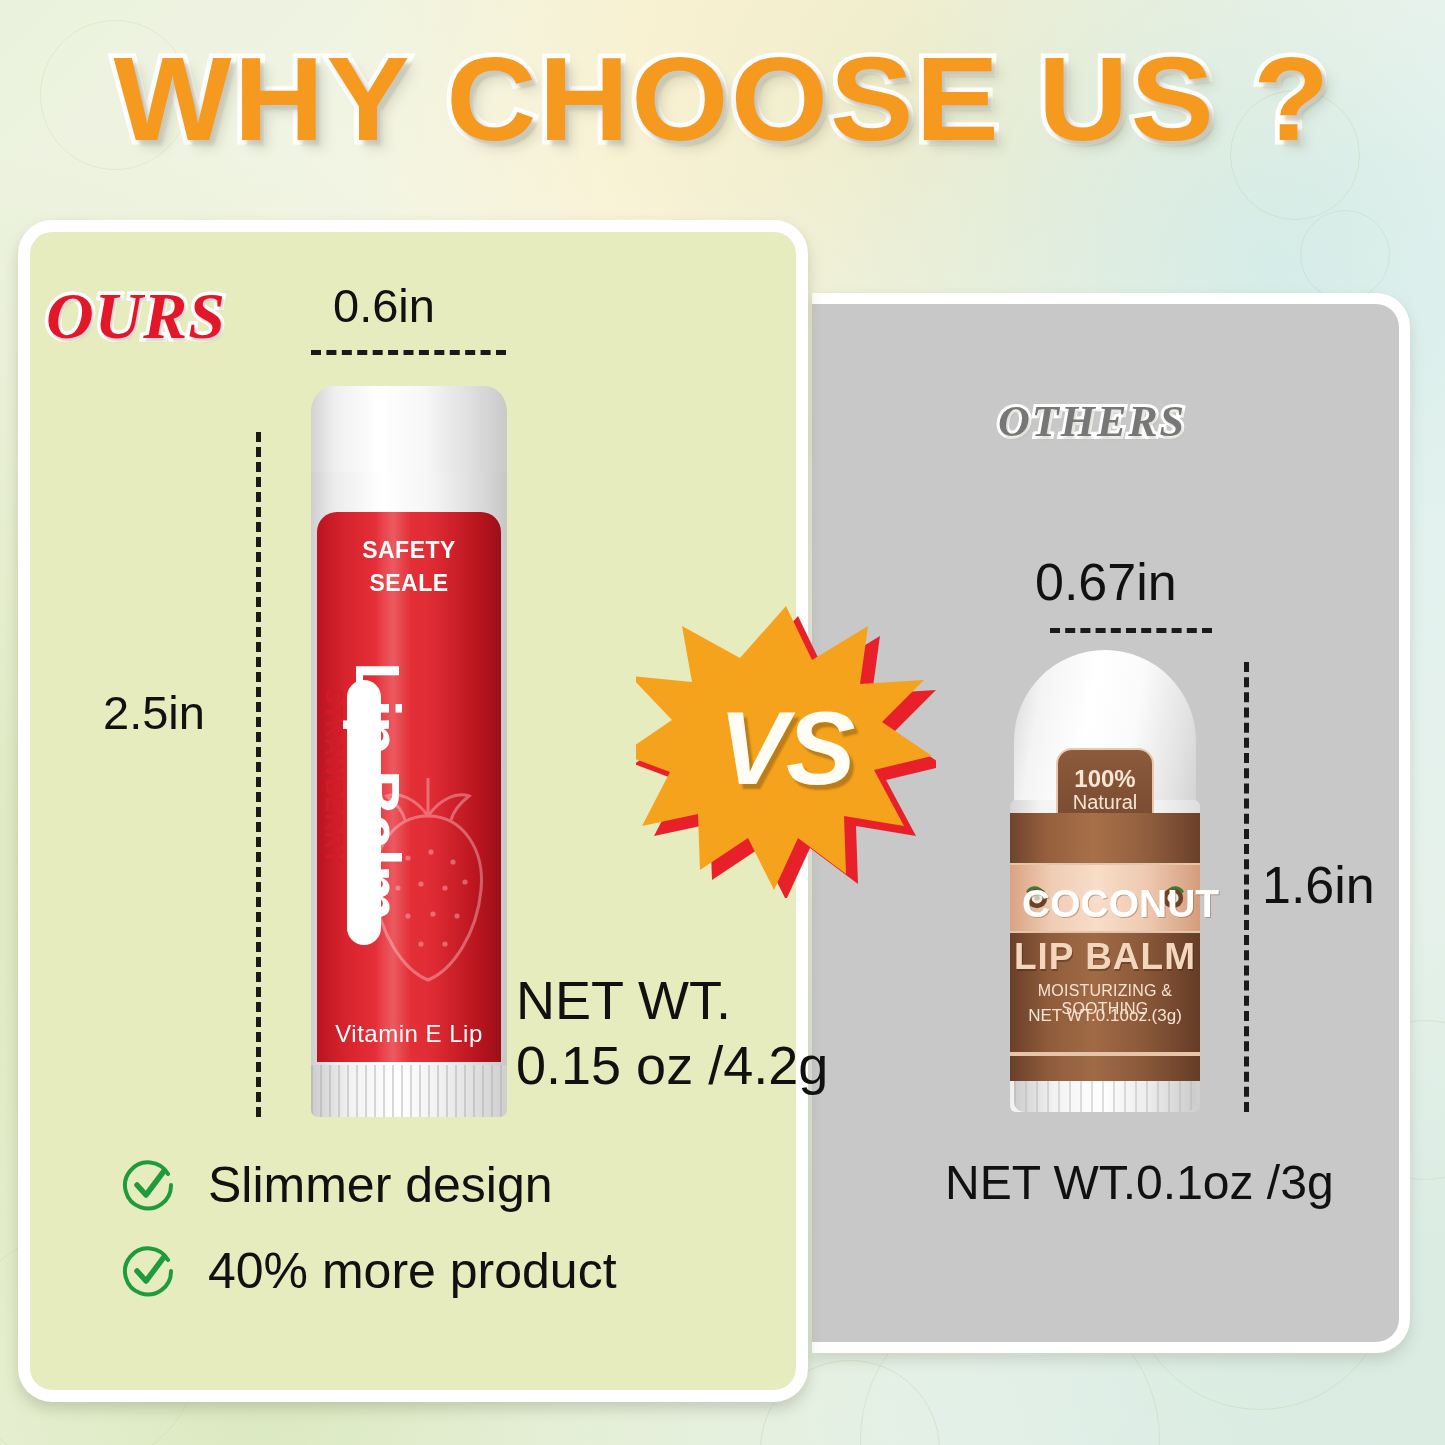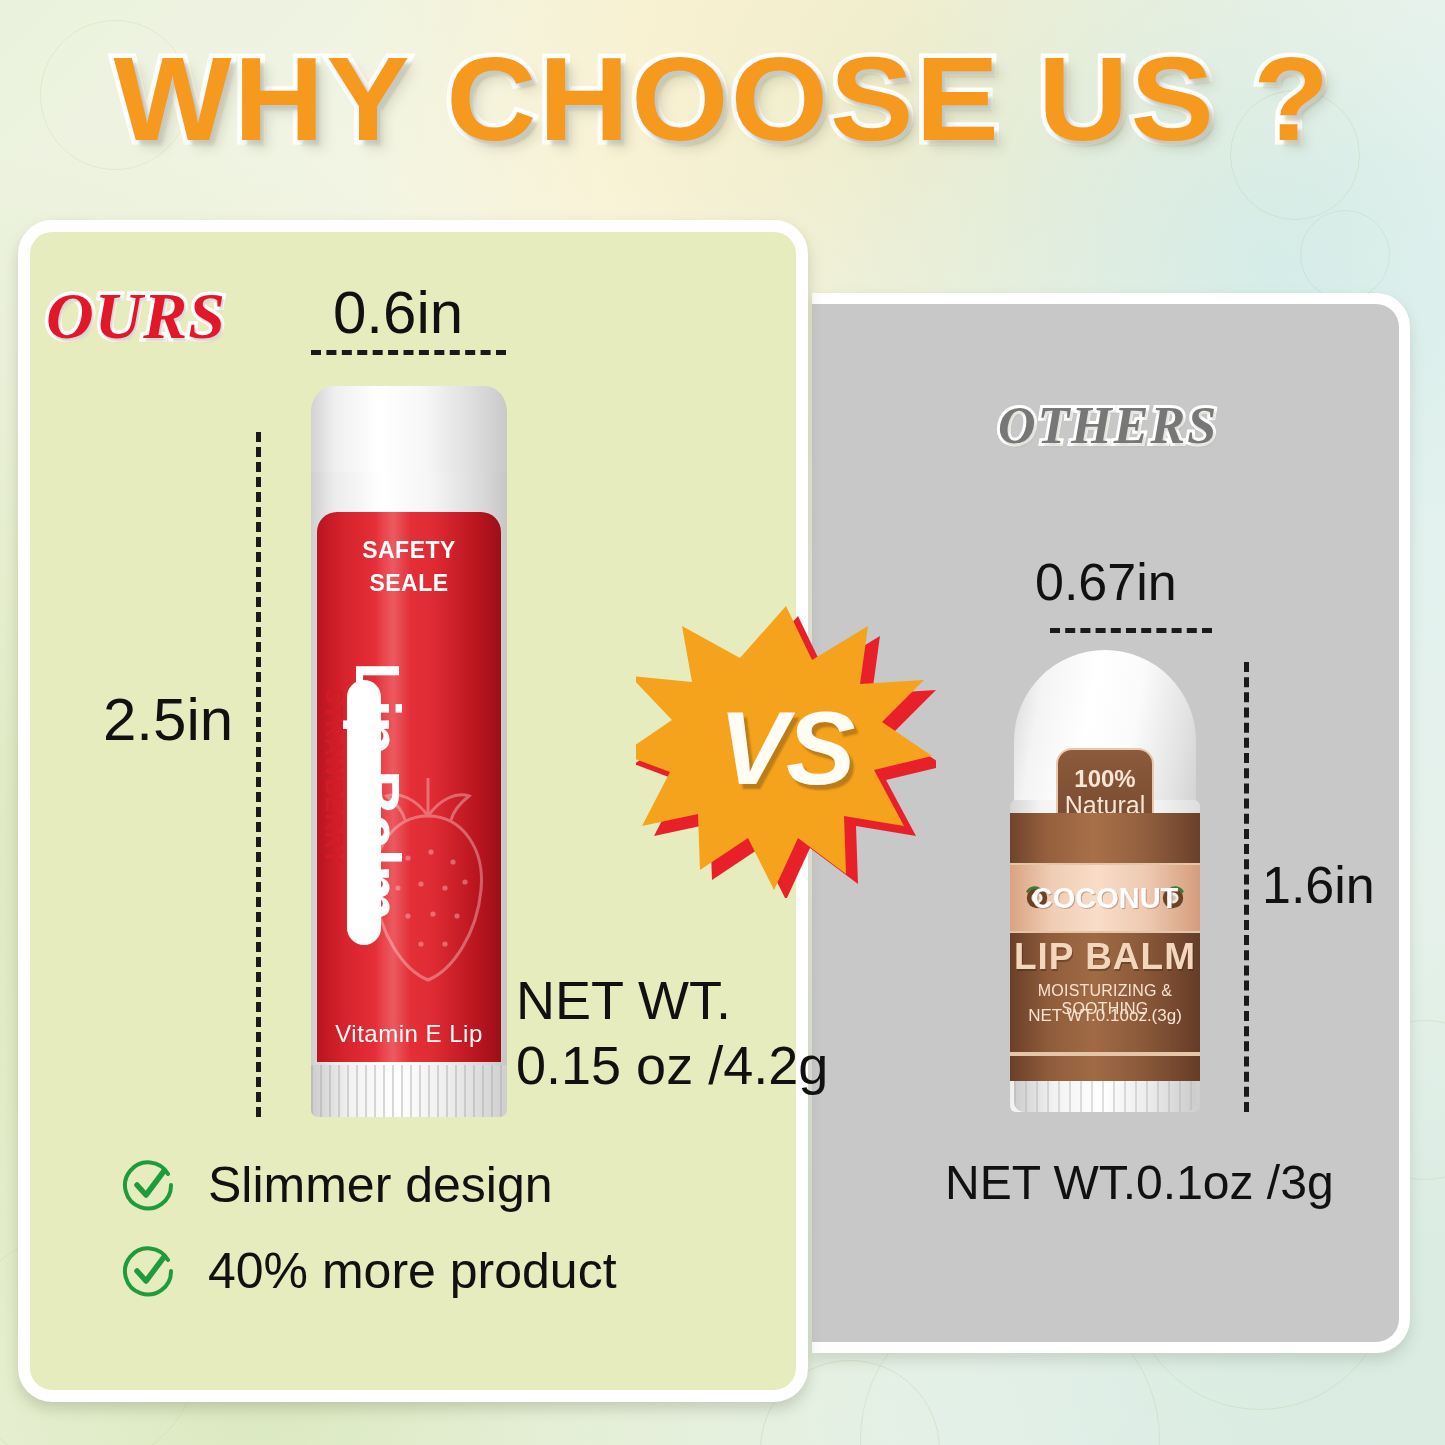--- a/index.html
+++ b/index.html
@@ -89,34 +89,34 @@
     letter-spacing: 1px;
     z-index: 20;
   }
   
   #others-label {
     position: absolute;
     left: 998px; top: 396px;
     font-family: "Liberation Serif", serif;
     font-style: italic;
     font-weight: bold;
-    font-size: 52px;
+    font-size: 44px;
     color: #777777;
     -webkit-text-stroke: 6px #ffffff;
     paint-order: stroke fill;
     text-shadow: 2px 3px 2px rgba(120,120,90,0.22);
     letter-spacing: 2px;
     z-index: 20;
   }
 
   
   .dim {
     position: absolute;
     font-family: "Liberation Sans", sans-serif;
-    font-size: 60px;
+    font-size: 47px;
     color: #111111;
     white-space: nowrap;
     z-index: 22;
   }
   #dim-ours-w { left: 333px; top: 278px; }
   #dim-ours-h { left: 103px; top: 685px; }
   #dim-other-w { left: 1035px; top: 552px; font-size: 52px; }
   #dim-other-h { left: 1262px; top: 855px; font-size: 52px; }
 
   .dash-h {
@@ -280,43 +280,44 @@
     border-radius: 16px 16px 0 0;
     border: 2px solid #e8c9ad;
     border-bottom: none;
     z-index: 4;
     text-align: center;
     color: #f7e6d5;
     line-height: 1.08;
     padding-top: 16px;
   }
   #badge-natural .b1 { font-size: 24px; font-weight: bold; display: block; }
-  #badge-natural .b2 { font-size: 25px; display: block; text-align: center; }
+  #badge-natural .b2 { font-size: 20px; display: block; text-align: center; }
   #band-top {
     position: absolute; left: 0; top: 163px;
     width: 190px; height: 52px;
     background: linear-gradient(90deg,#6f442c 0%,#96603e 20%,#a87049 44%,#93603f 70%,#6a402a 100%);
     border-bottom: 2px solid #e6c6a8;
     z-index: 5;
   }
   #band-coconut {
     position: absolute; left: 0; top: 215px;
     width: 190px; height: 66px;
     background: linear-gradient(90deg,#d9a383 0%,#f0cdb4 22%,#f8ddc9 46%,#eec9b0 72%,#d49d7c 100%);
     z-index: 5;
   }
   #coconut-text {
     position: absolute; left: 0; top: 232px; width: 190px;
     text-align: center;
     color: #ffffff;
-    font-size: 29px;
+    font-size: 39px;
     font-weight: bold;
     letter-spacing: 0px;
     text-shadow: 1px 1px 0 rgba(140,90,60,0.45);
     z-index: 7;
+    padding-left: 12px;
   }
   .coco-nut {
     position: absolute; top: 236px;
     width: 26px; height: 26px;
     border-radius: 50%;
     background: radial-gradient(circle at 35% 35%, #a4seven 0%, #8a5733 0%, #6b4226 70%);
     z-index: 6;
   }
   #band-lower {
     position: absolute; left: 0; top: 281px;

